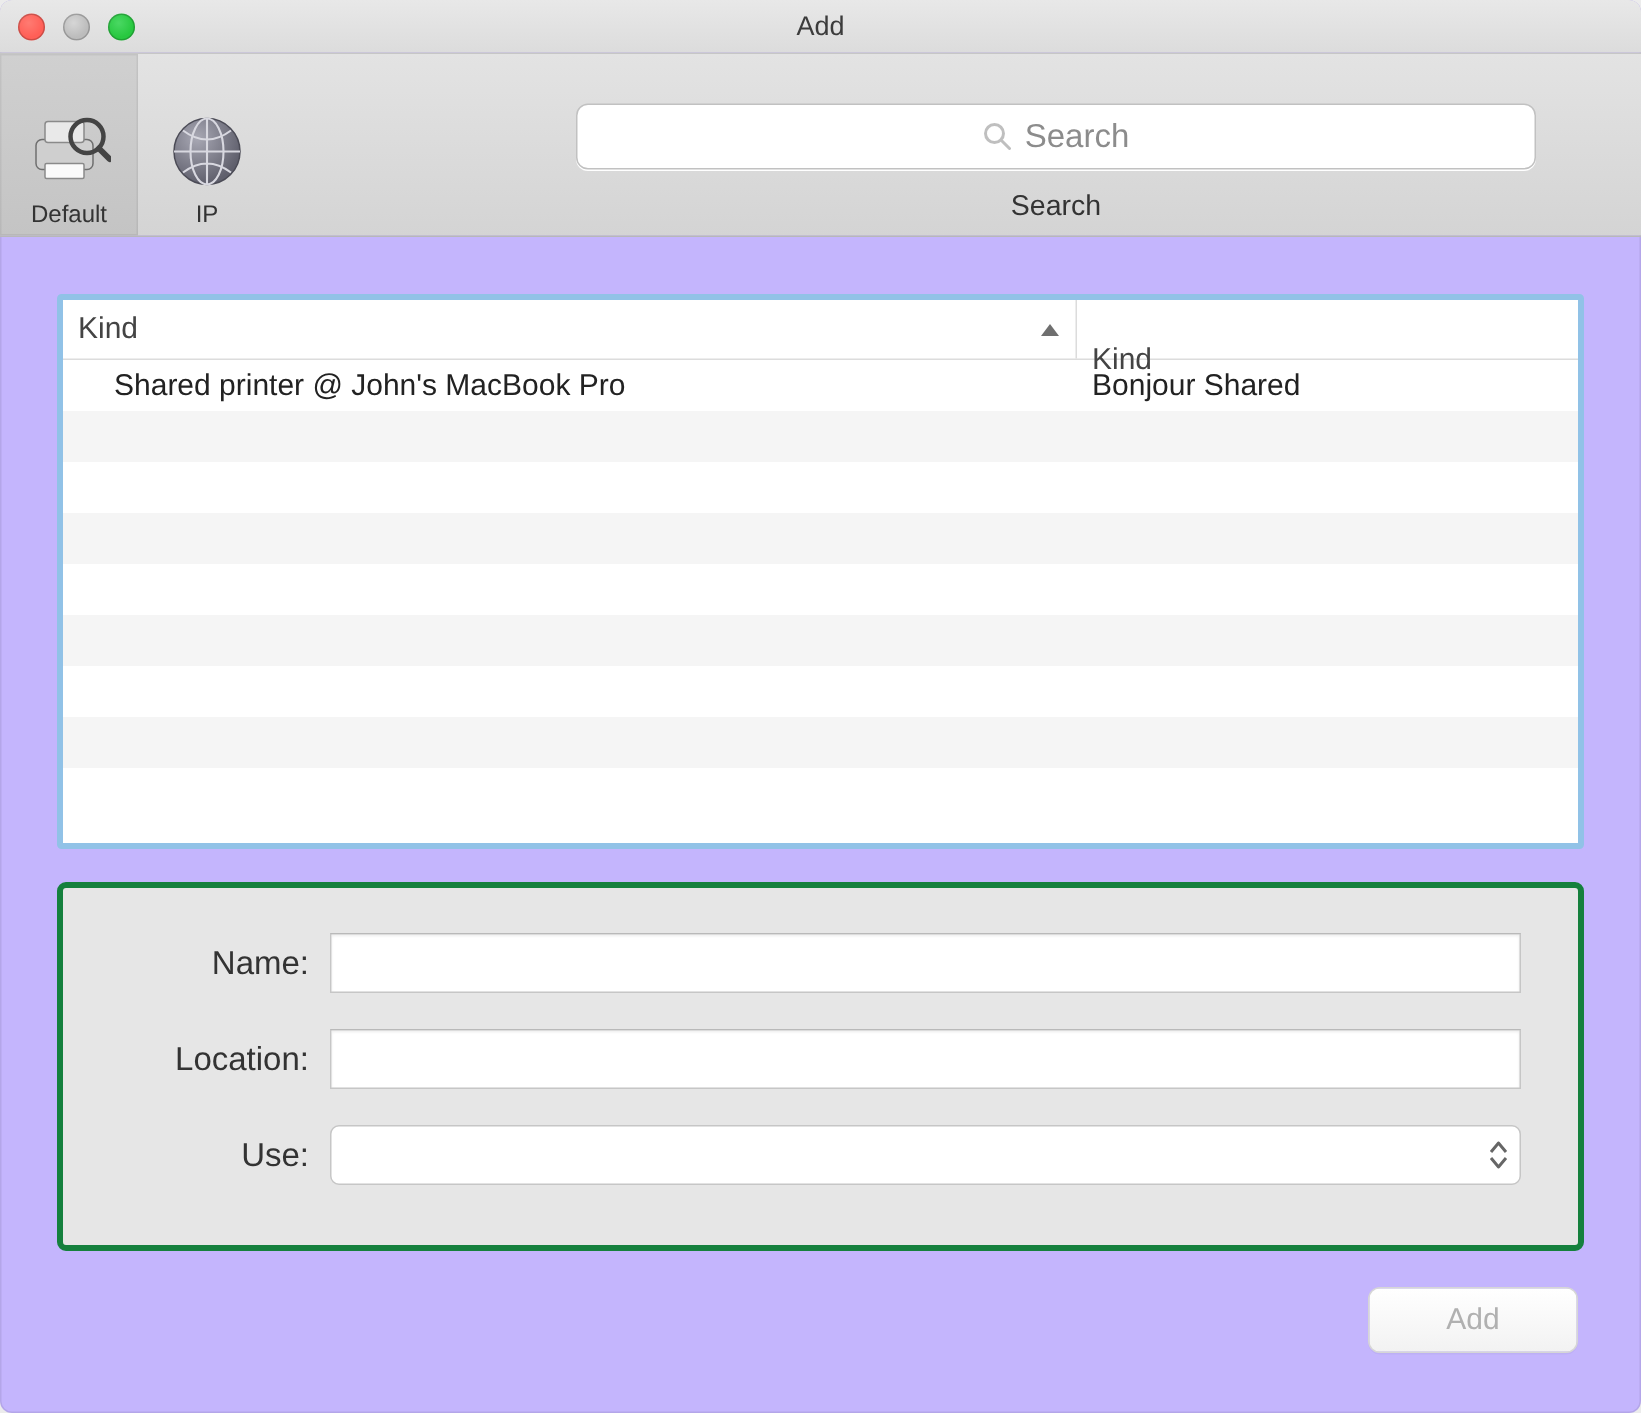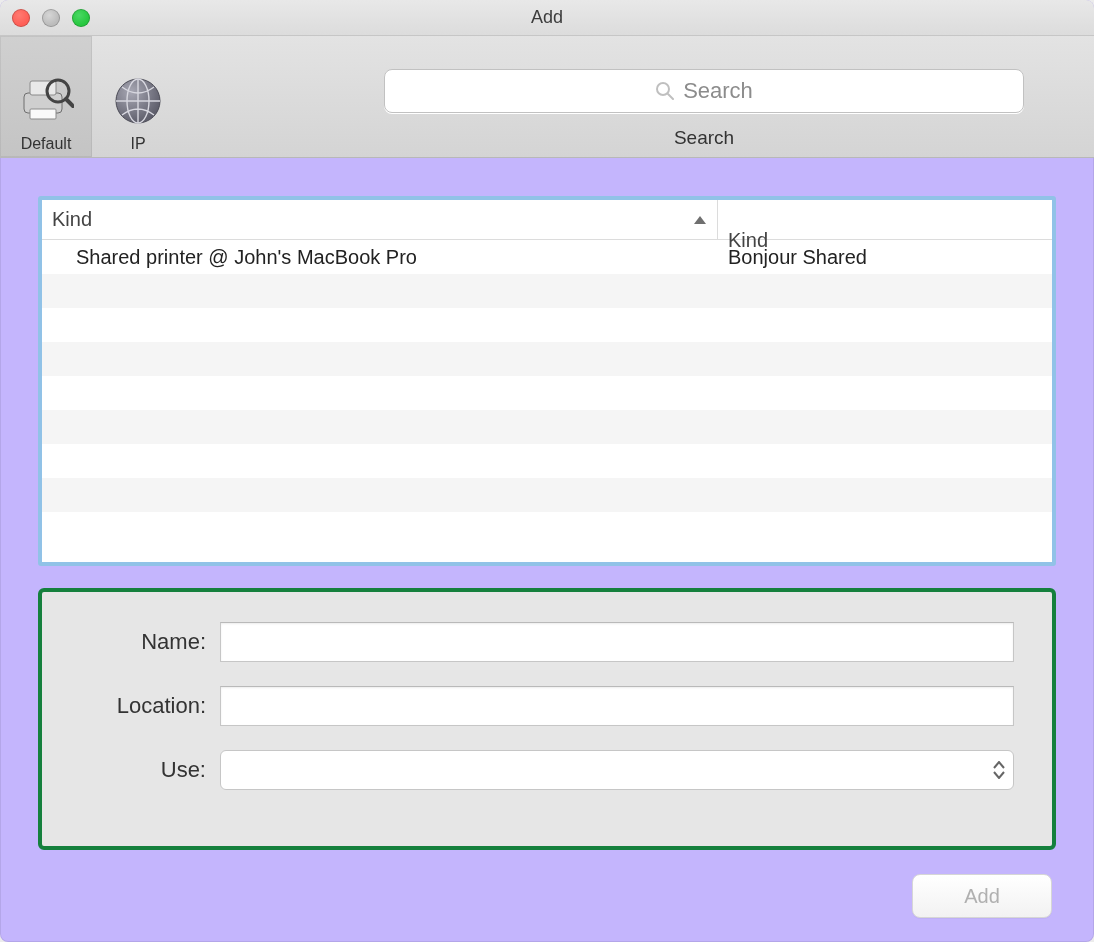--- a/index.html
+++ b/index.html
@@ -177,21 +177,21 @@
     background:#e6e6e6;
     border:4px solid #15803d;
     border-radius:6px;
     padding: 30px 38px 40px 38px;
   }
   .form-row {
     display:flex;
     align-items:center;
     margin-bottom: 24px;
   }
-  .form-row:last-child{ margin-bottom:16px;justify-content:flex-end;}
+  .form-row:last-child{ margin-bottom:0;justify-content:flex-end;}
   .form-label {
     width: 140px;
     text-align:right;
     padding-right: 14px;
     font-size:22px;
     color:#333;
   }
   .text-input {
     flex:1;
     height:40px;

